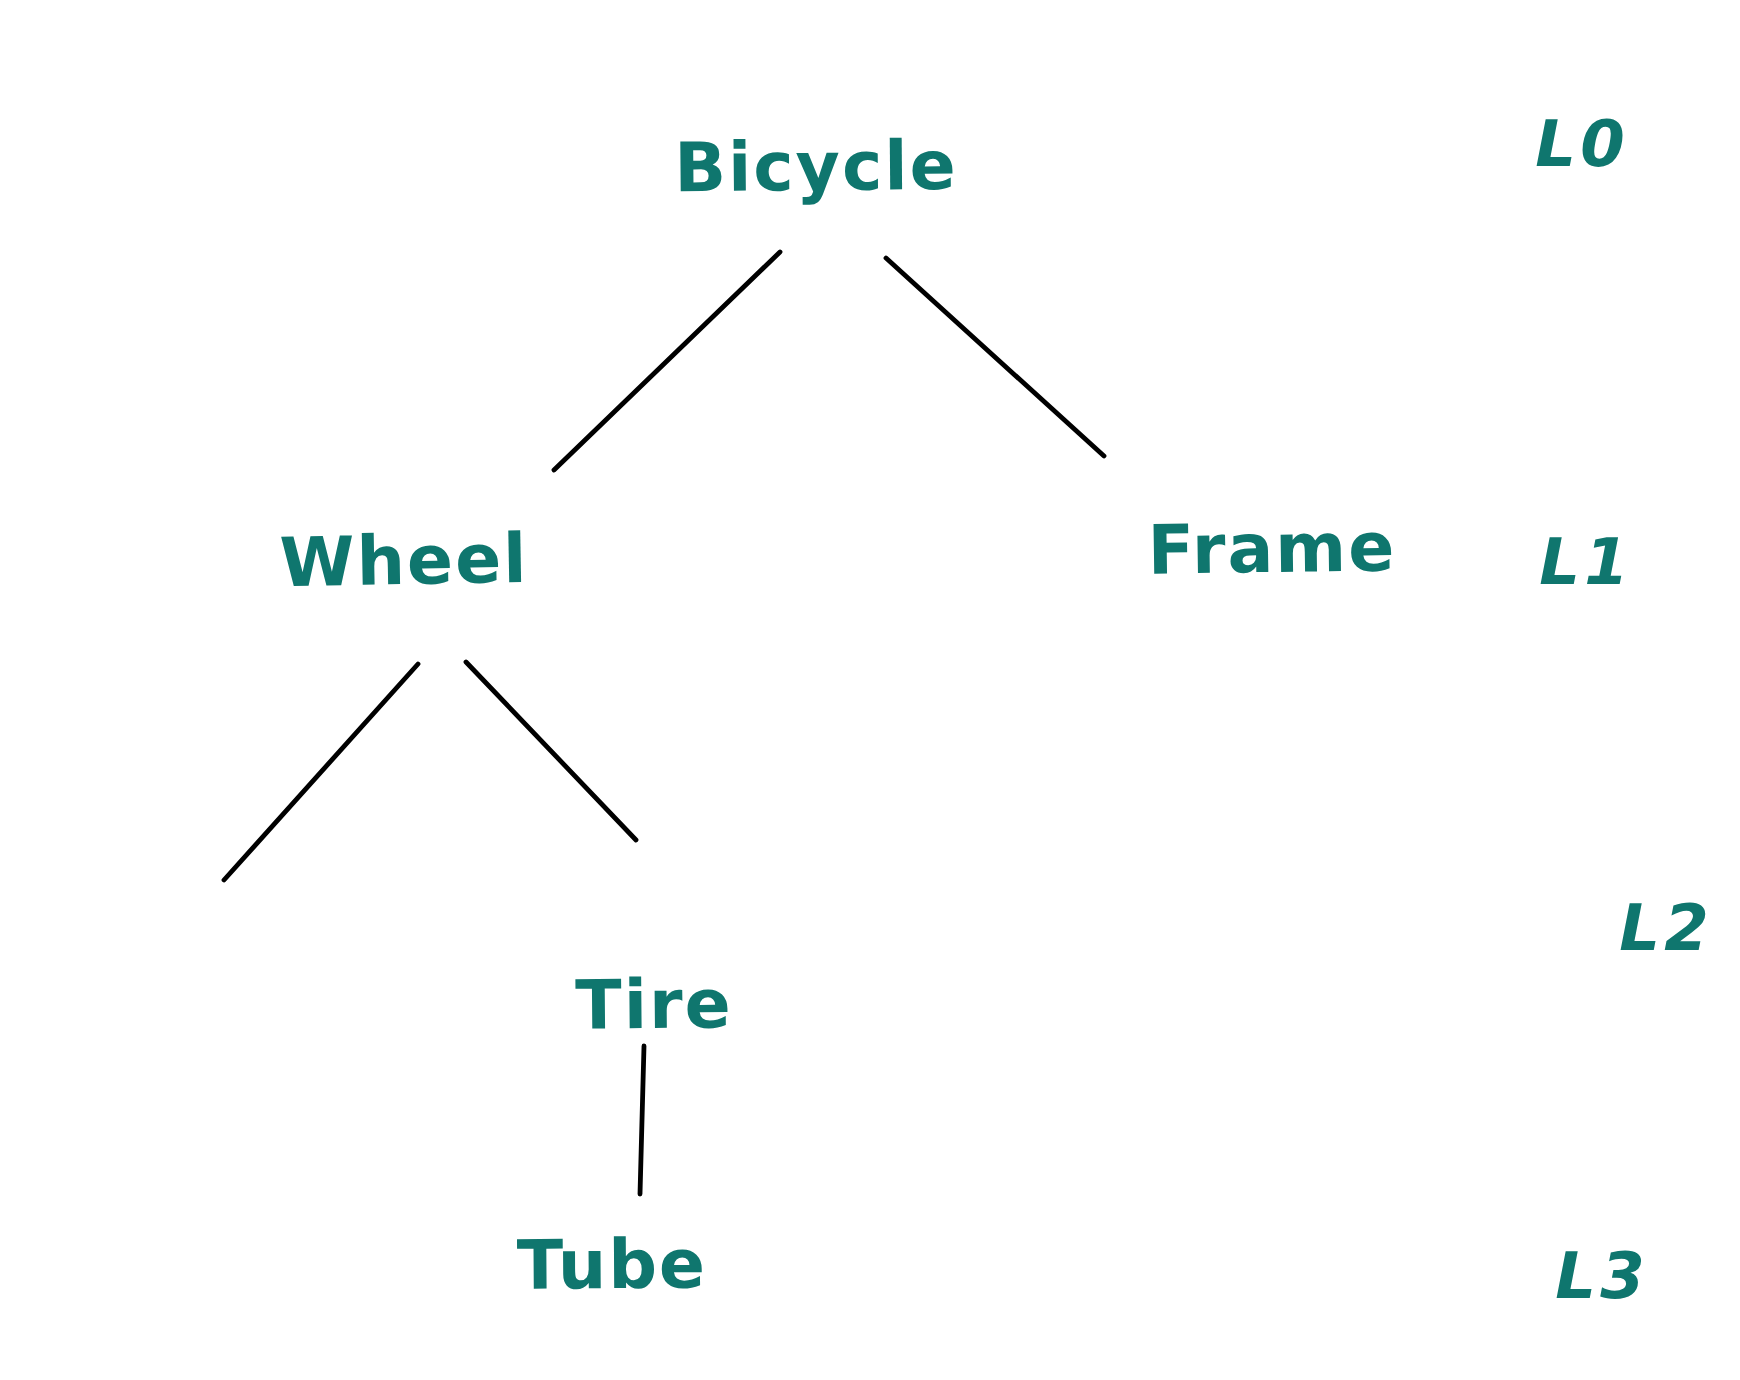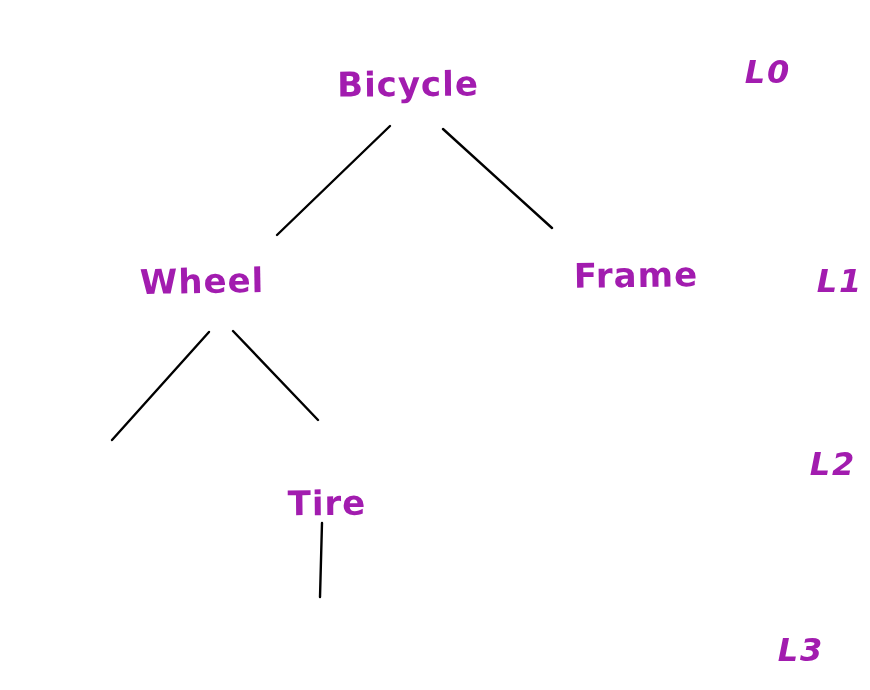--- a/index.html
+++ b/index.html
@@ -7,21 +7,21 @@
     padding: 0;
     background: #ffffff;
   }
   .canvas {
     position: relative;
     width: 870px;
     height: 690px;
     background: #ffffff;
     overflow: hidden;
     font-family: "DejaVu Sans", sans-serif;
-    color: #a21caf;
+    color: #0f766e;
   }
   .edges-svg {
     position: absolute;
     left: 0;
     top: 0;
     width: 870px;
     height: 690px;
   }
   .edges-svg line {
     stroke: #000000;
@@ -46,24 +46,24 @@
   .node-tube    { left: 306px; top: 633px; transform: translate(-50%,-50%) rotate(-0.4deg); }
   .level-label {
     position: absolute;
     transform: translate(-50%, -50%);
     font-size: 32px;
     font-weight: 600;
     font-style: italic;
     letter-spacing: 2px;
     white-space: nowrap;
   }
-  .level-l0 { left: 768px; top: 72px; font-style: italic; }
-  .level-l1 { left: 840px; top: 281px; }
+  .level-l0 { left: 791px; top: 72px; font-style: italic; }
+  .level-l1 { left: 793px; top: 281px; }
   .level-l2 { left: 800px; top: 464px; margin-left: 33px; }
-  .level-l3 { left: 801px; top: 638px; margin-top: 12px; }
+  .level-l3 { left: 801px; top: 638px; }
 </style>
 </head>
 <body>
 
 <div class="canvas">
 
   <svg class="edges-svg" viewBox="0 0 870 690" xmlns="http://www.w3.org/2000/svg">
     <line x1="390" y1="126" x2="277" y2="235"></line>
     <line x1="443" y1="129" x2="552" y2="228"></line>
     <line x1="209" y1="332" x2="112" y2="440"></line>
@@ -73,20 +73,21 @@
 
   <div class="node node-bicycle">Bicycle</div>
 
   <div class="node node-wheel">Wheel</div>
 
   <div class="node node-frame">Frame</div>
 
 
   <div class="node node-tire">Tire</div>
 
+  <div class="node node-tube">Tube</div>
 
   <div class="level-label level-l0">L0</div>
 
   <div class="level-label level-l1">L1</div>
 
   <div class="level-label level-l2">L2</div>
 
   <div class="level-label level-l3">L3</div>
 
 </div>

